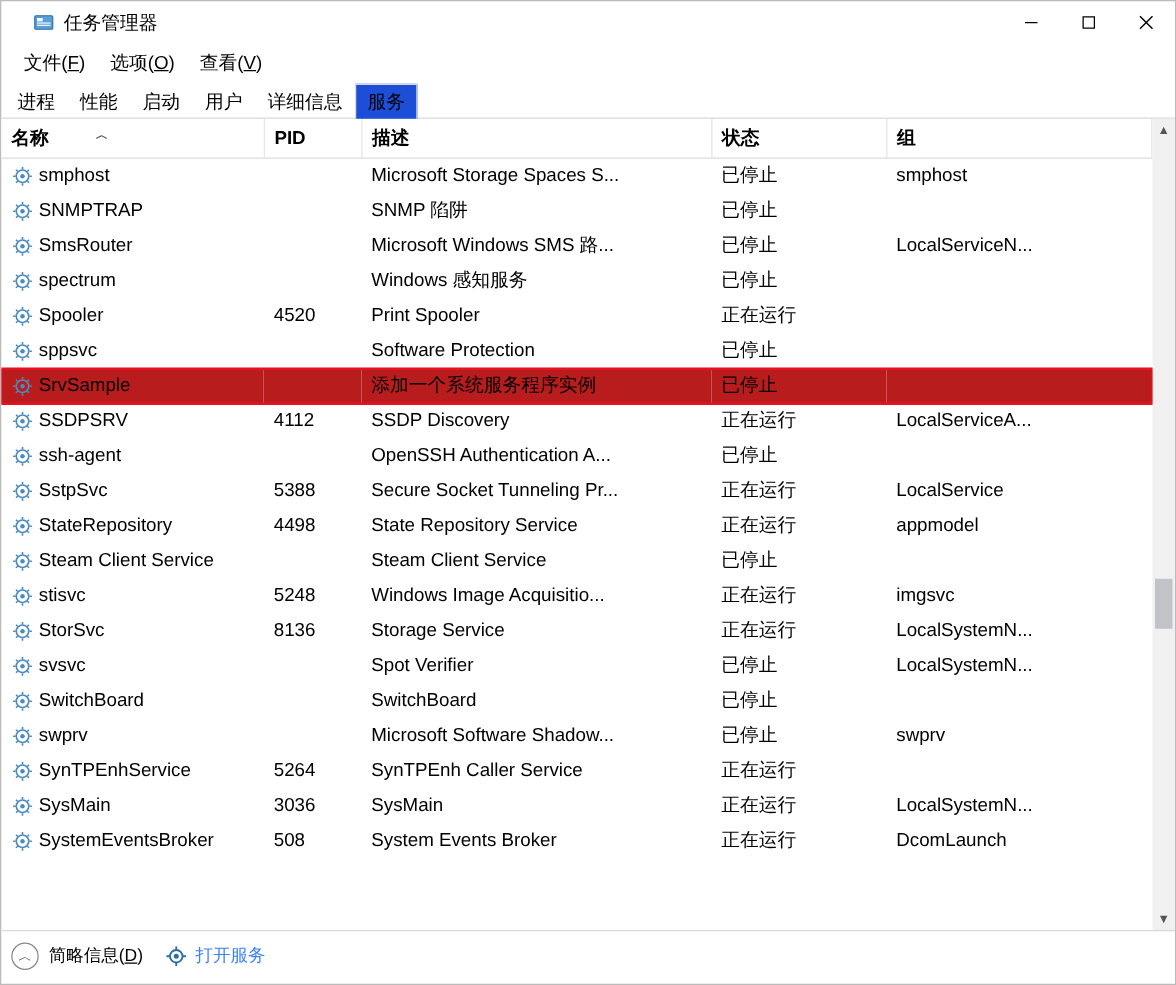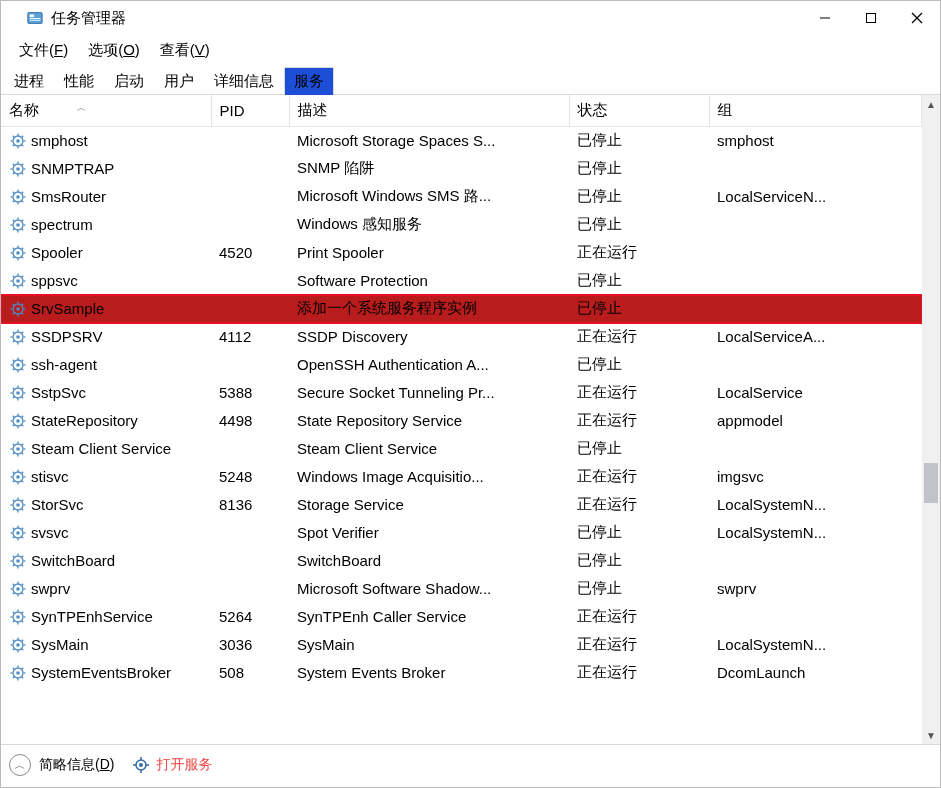--- a/index.html
+++ b/index.html
@@ -57,21 +57,21 @@
 .content {
   position: relative;
   height: 650px;
   border-bottom: 1px solid #d9d9d9;
   display:flex;
 }
 .table-wrap { flex:1; overflow:hidden; position:relative; }
 table { border-collapse: collapse; width: 100%; table-layout: fixed; }
 thead th {
   text-align: left;
-  font-weight: normal;
+  font-weight: bold;
   font-size: 15px;
   padding: 6px 6px 6px 8px;
   border-right: 1px solid #e5e5e5;
   border-bottom: 1px solid #e5e5e5;
   background:#fff;
   white-space: nowrap;
   overflow: hidden;
 }
 .sort-caret { font-size: 10px; color:#555; vertical-align: top; }
 tbody tr { height: 28px; }
@@ -97,21 +97,21 @@
 .vscroll-arrow { width:18px; height:18px; display:flex; align-items:center; justify-content:center; color:#555; font-size:10px;}
 .vscroll-thumb { width:14px; height:40px; background:#c2c3c9; margin-top:350px; }
 .vscroll-track { flex:1; position:relative; }
 .bottom-bar {
   display:flex; align-items:center; height:40px; padding-left:8px; gap:18px;
 }
 .chev-circle {
   width:22px; height:22px; border:1px solid #888; border-radius:50%;
   display:flex; align-items:center; justify-content:center; font-size:11px; color:#555;
 }
-.link-blue { color:#ef4444; }
+.link-blue { color:#3b82f6; }
 .gear-svg{width:16px;height:16px;}
 </style>
 </head>
 <body>
 
 <div class="titlebar">
   <span class="titlebar-icon">
     <svg viewBox="0 0 20 20" width="18" height="18">
         <rect x="2" y="4" width="16" height="12" rx="1" fill="#5aa0d8" stroke="#2e6ca5"></rect>
         <rect x="4" y="6" width="5" height="3" fill="#fff"></rect>

